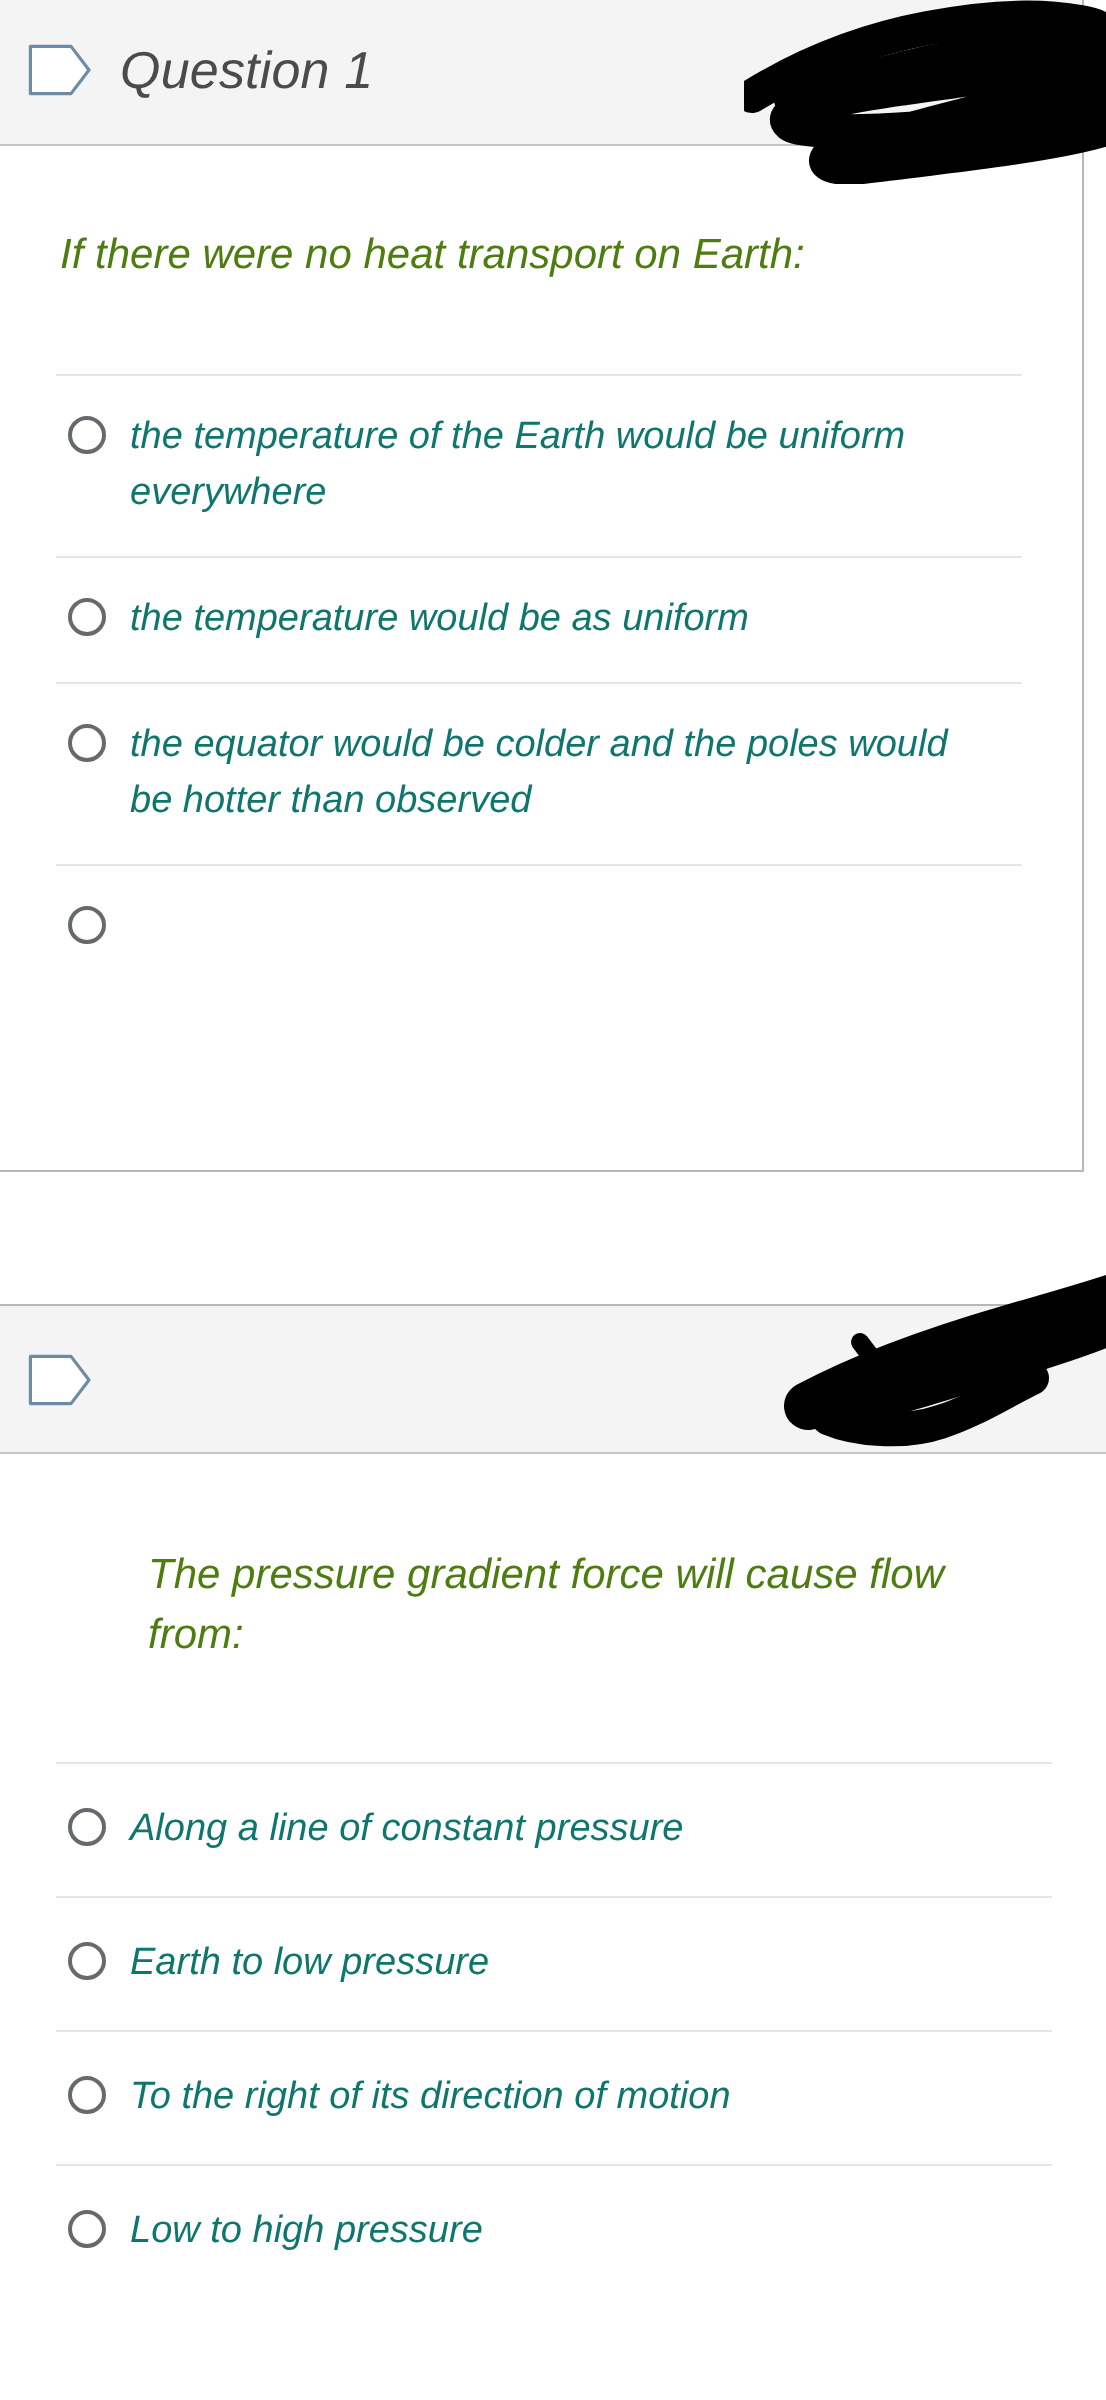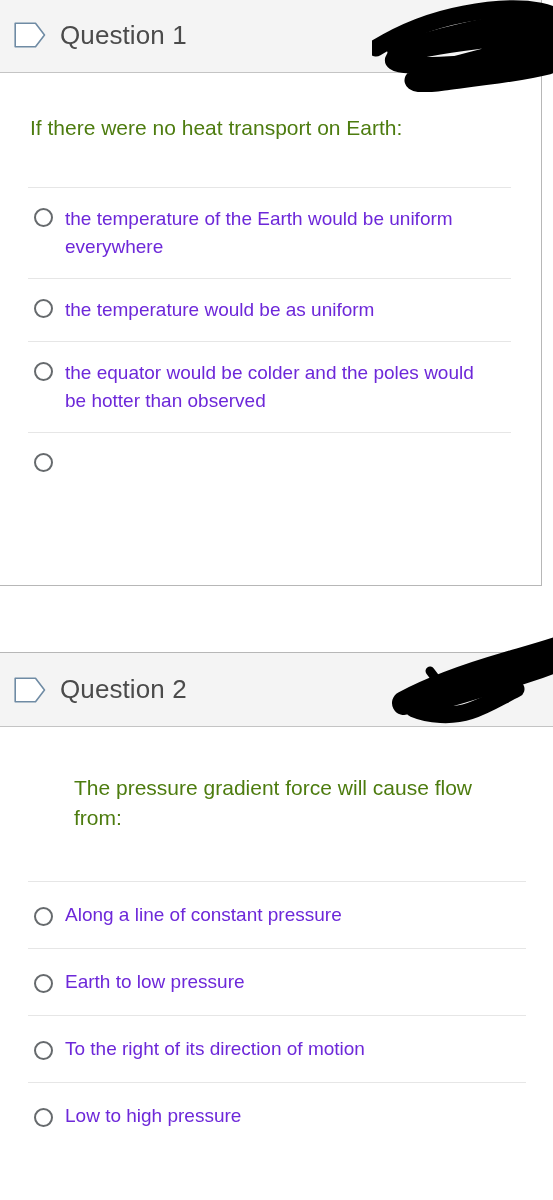--- a/index.html
+++ b/index.html
@@ -14,20 +14,21 @@
     font-family: "Liberation Sans", sans-serif;
     -webkit-font-smoothing: antialiased;
     position: relative;
   }
 
   .page {
     position: relative;
     width: 553px;
     height: 1172px;
     background: #ffffff;
+    font-style: italic;
   }
 
   
   .question-card {
     position: absolute;
     background: #ffffff;
     box-sizing: border-box;
   }
   .question-card.card-1 {
     left: -2px;
@@ -112,40 +113,39 @@
     padding: 17px 4px 17px 6px;
     border-bottom: 1px solid #e6e6e6;
     background: transparent;
   }
   .answer-row:last-child {
     border-bottom: none;
   }
   .card-2 .answer-row {
     padding-top: 19px;
     padding-bottom: 19px;
-    align-items: center;
   }
 
   .radio {
     width: 19px;
     height: 19px;
     min-width: 19px;
     border: 2px solid #666a6d;
     border-radius: 50%;
     background: #ffffff;
     margin-top: 3px;
     margin-right: 12px;
     box-sizing: border-box;
     flex: 0 0 auto;
   }
 
   .answer-label {
     font-size: 19px;
     line-height: 28px;
-    color: #6d28d9;
+    color: #0f766e;
     max-width: 420px;
   }
 
   
   .scribble {
     position: absolute;
     pointer-events: none;
   }
   .scribble-1 {
     left: 374px;
@@ -207,21 +207,20 @@
       </div>
     </div>
   </section>
 
   <section class="question-card card-2">
 
     <div class="question-header">
       <svg class="flag-icon" viewBox="0 0 32 26">
         <path d="M1.2 1.2 H21.5 L30.5 13 L21.5 24.8 H1.2 Z" fill="#ffffff" stroke="#6f8ba4" stroke-width="1.6" stroke-linejoin="round"></path>
       </svg>
-      <span class="question-title">Question 2</span>
 
       <svg class="scribble scribble-2" viewBox="0 0 175 100">
         <path d="M14 72 C 40 58, 78 44, 116 33 C 140 26, 162 20, 178 14" fill="none" stroke="#000000" stroke-width="24" stroke-linecap="round"></path>
         <path d="M30 74 C 60 66, 100 54, 136 42 C 158 35, 172 29, 180 24" fill="none" stroke="#000000" stroke-width="20" stroke-linecap="round"></path>
         <path d="M24 78 C 38 84, 62 86, 80 80 C 96 75, 110 66, 126 58" fill="none" stroke="#000000" stroke-width="17" stroke-linecap="round"></path>
         <path d="M40 40 C 46 48, 52 56, 58 62" fill="none" stroke="#000000" stroke-width="9" stroke-linecap="round"></path>
       </svg>
     </div>
 
     <div class="question-body">

